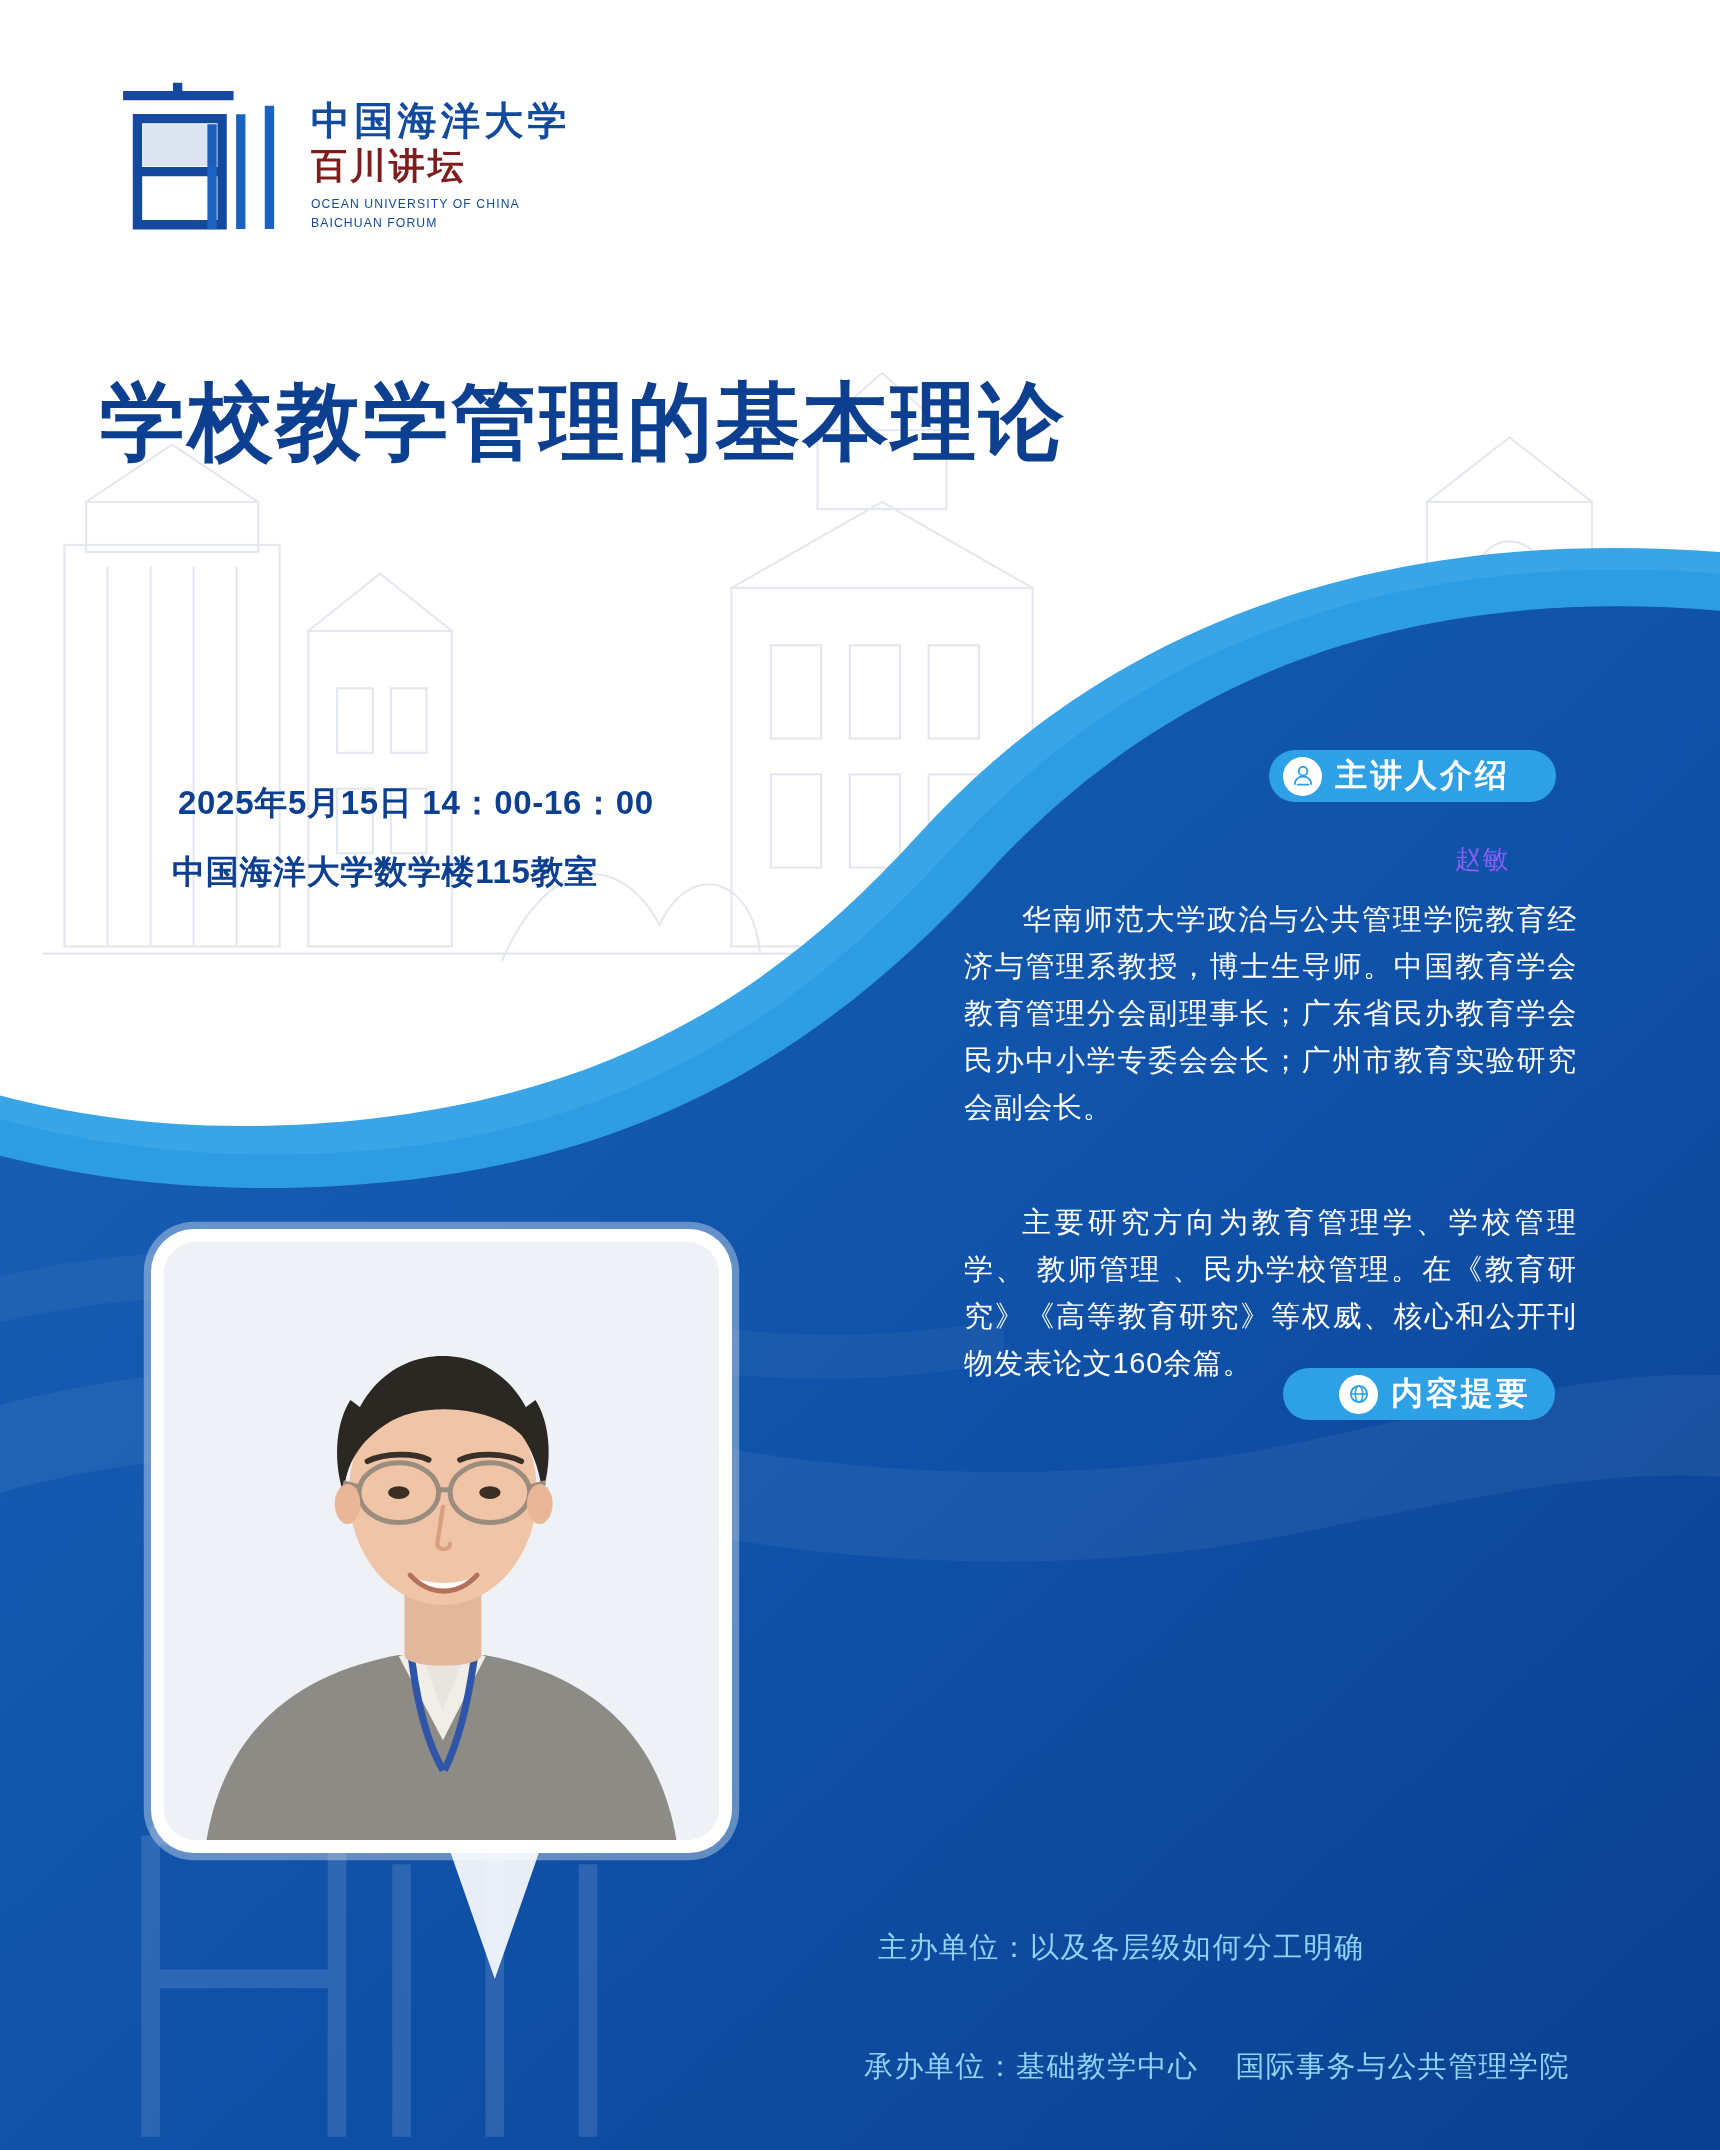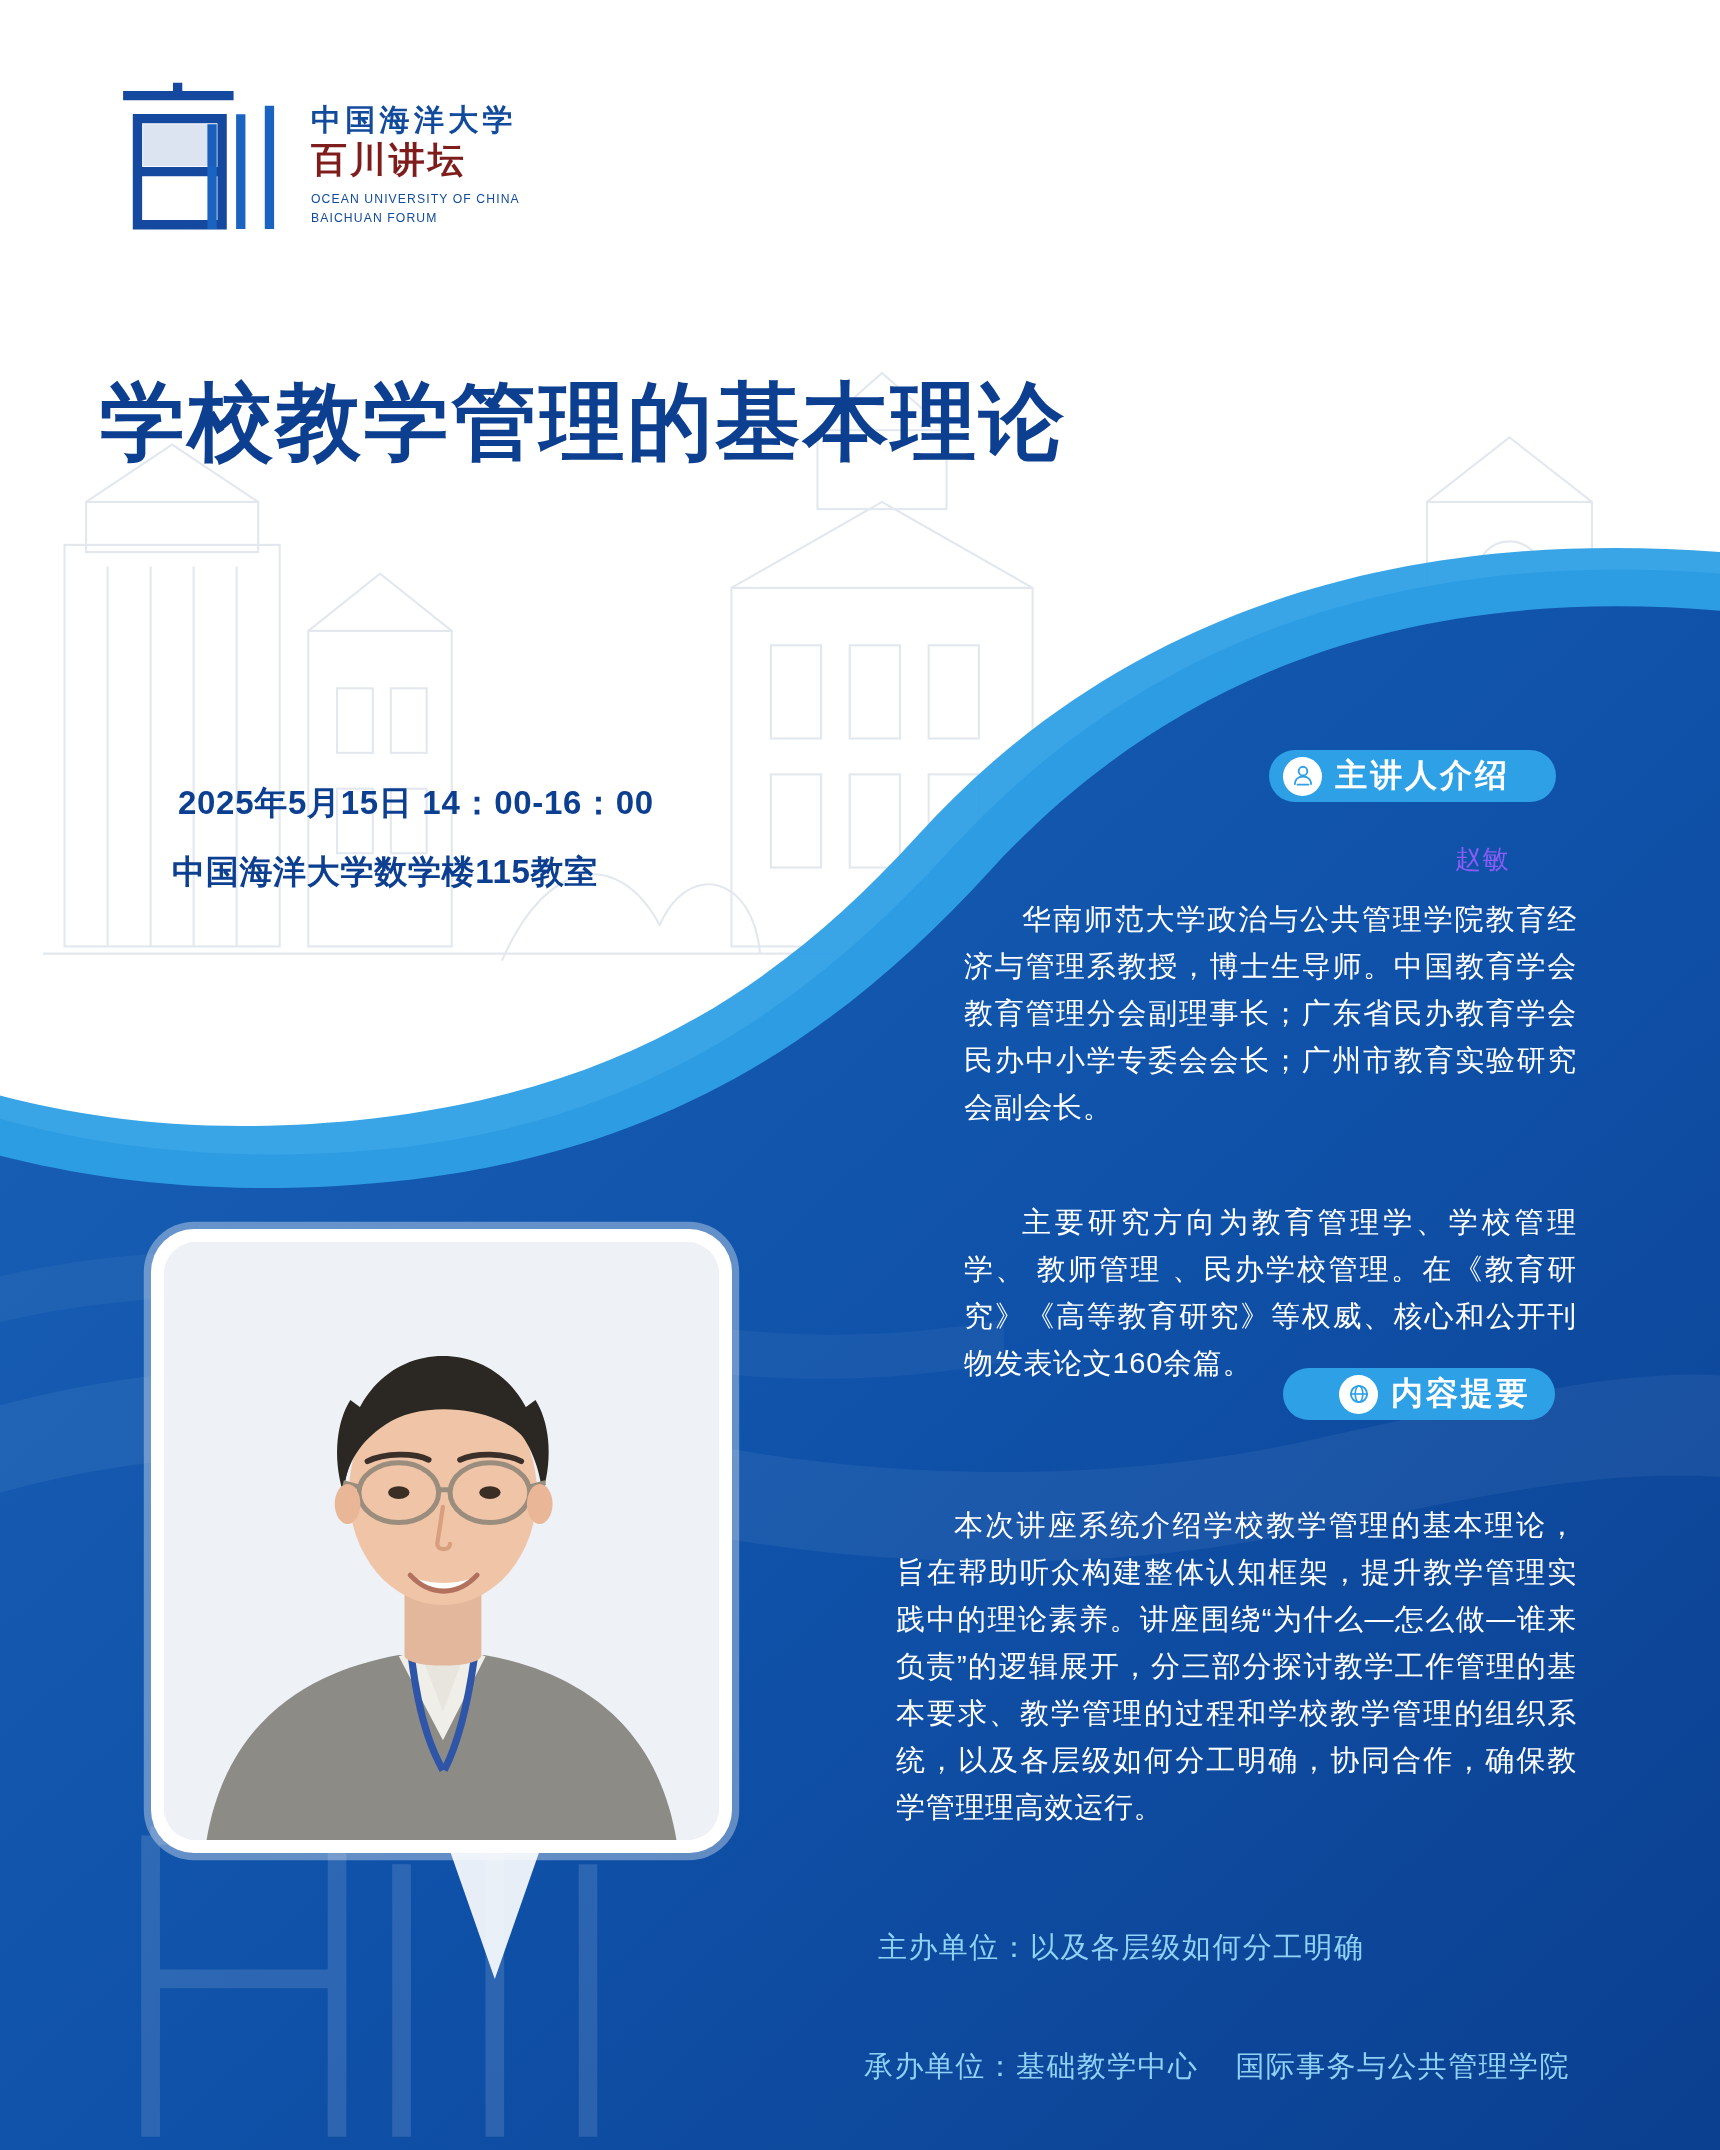--- a/index.html
+++ b/index.html
@@ -44,21 +44,21 @@
   }
   .logo-text {
     display: flex;
     flex-direction: column;
     justify-content: center;
     padding-top: 11.5px;
   }
   .logo-cn1 {
     font-family: "DejaVu Serif", "Liberation Serif", serif;
     font-weight: bold;
-    font-size: 30px;
+    font-size: 39px;
     color: #124a9c;
     letter-spacing: 4.3px;
     line-height: 1.15;
   }
   .logo-cn2 {
     font-family: "DejaVu Serif", "Liberation Serif", serif;
     font-weight: bold;
     font-size: 36px;
     color: #7f1d1d;
     letter-spacing: 2.9px;
@@ -351,21 +351,20 @@
     <span class="pill-icon">
       <svg viewBox="0 0 48 48" width="26" height="26">
         <circle cx="24" cy="24" r="15" fill="none" stroke="#2ea0e6" stroke-width="3.5"></circle>
         <ellipse cx="24" cy="24" rx="7" ry="15" fill="none" stroke="#2ea0e6" stroke-width="3"></ellipse>
         <path d="M9 24 L39 24" stroke="#2ea0e6" stroke-width="3"></path>
       </svg>
     </span>
     <span class="pill-label">内容提要</span>
   </div>
 
-  <div class="para" id="content-p1">本次讲座系统介绍学校教学管理的基本理论，旨在帮助听众构建整体认知框架，提升教学管理实践中的理论素养。讲座围绕“为什么—怎么做—谁来负责”的逻辑展开，分三部分探讨教学工作管理的基本要求、教学管理的过程和学校教学管理的组织系统，以及各层级如何分工明确，协同合作，确保教学管理理高效运行。</div>
 
   <div class="photo-frame">
     <div class="photo-inner">
       <svg viewBox="0 0 780 840" width="100%" height="100%" preserveAspectRatio="xMidYMid slice">
         <rect x="0" y="0" width="780" height="840" fill="#eef1f5"></rect>
 
         <path d="M60 840 C90 660 220 600 330 580 L450 580 C560 600 690 660 720 840 Z" fill="#8d8b86"></path>
         <path d="M60 840 C90 660 220 600 330 580 L450 580 C560 600 690 660 720 840 Z" fill="url(#tweed)" opacity="0"></path>
 
         <path d="M330 582 L392 700 L452 582 L420 572 L392 620 L362 572 Z" fill="#f0eee9"></path>

